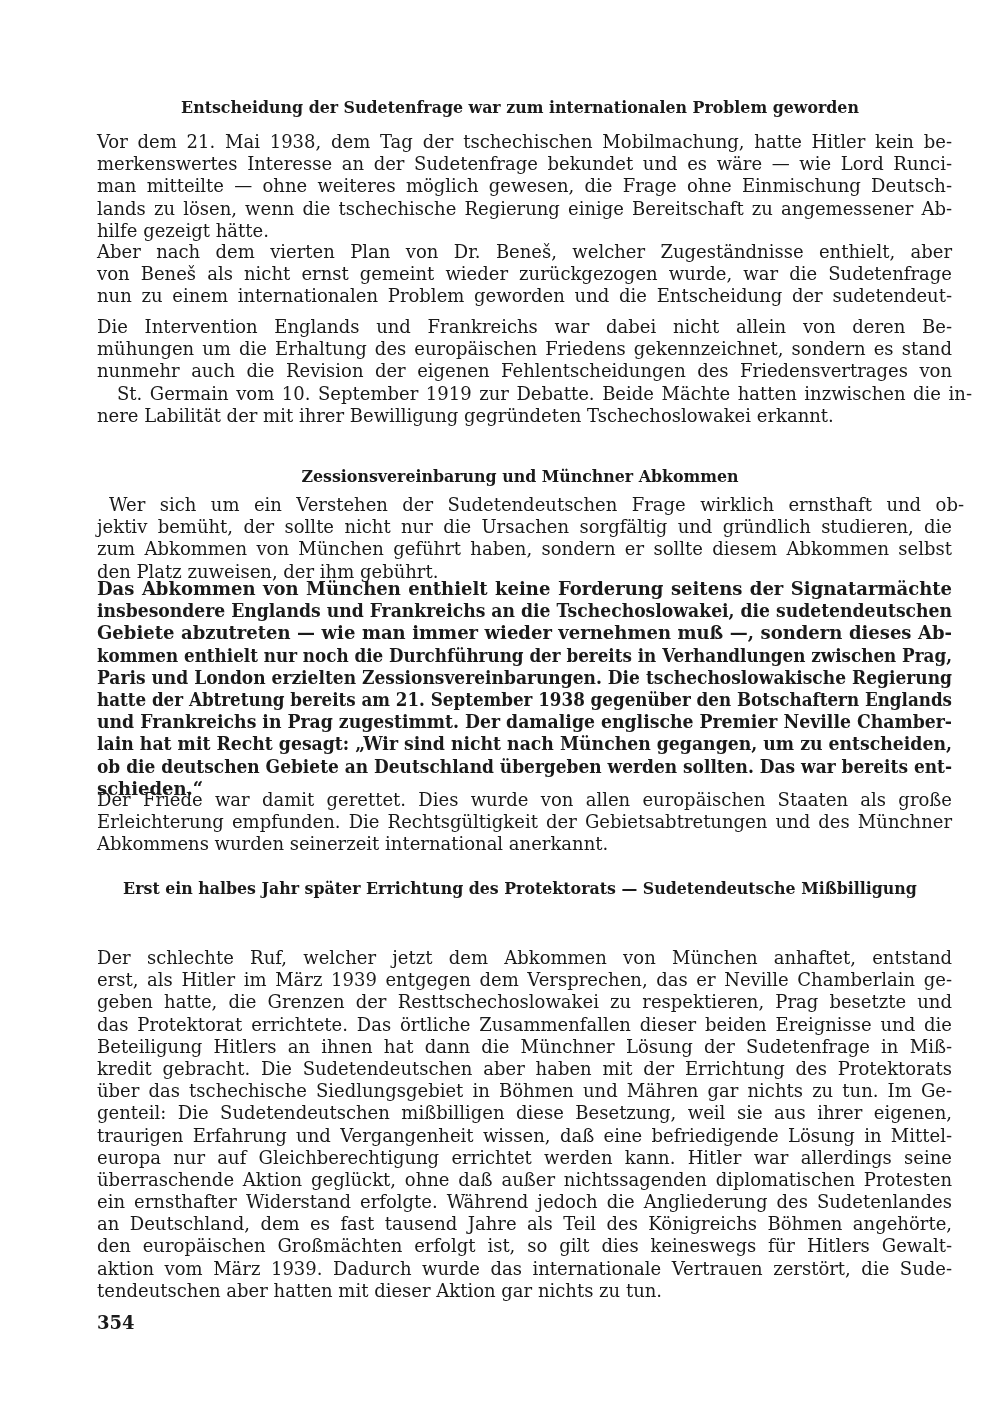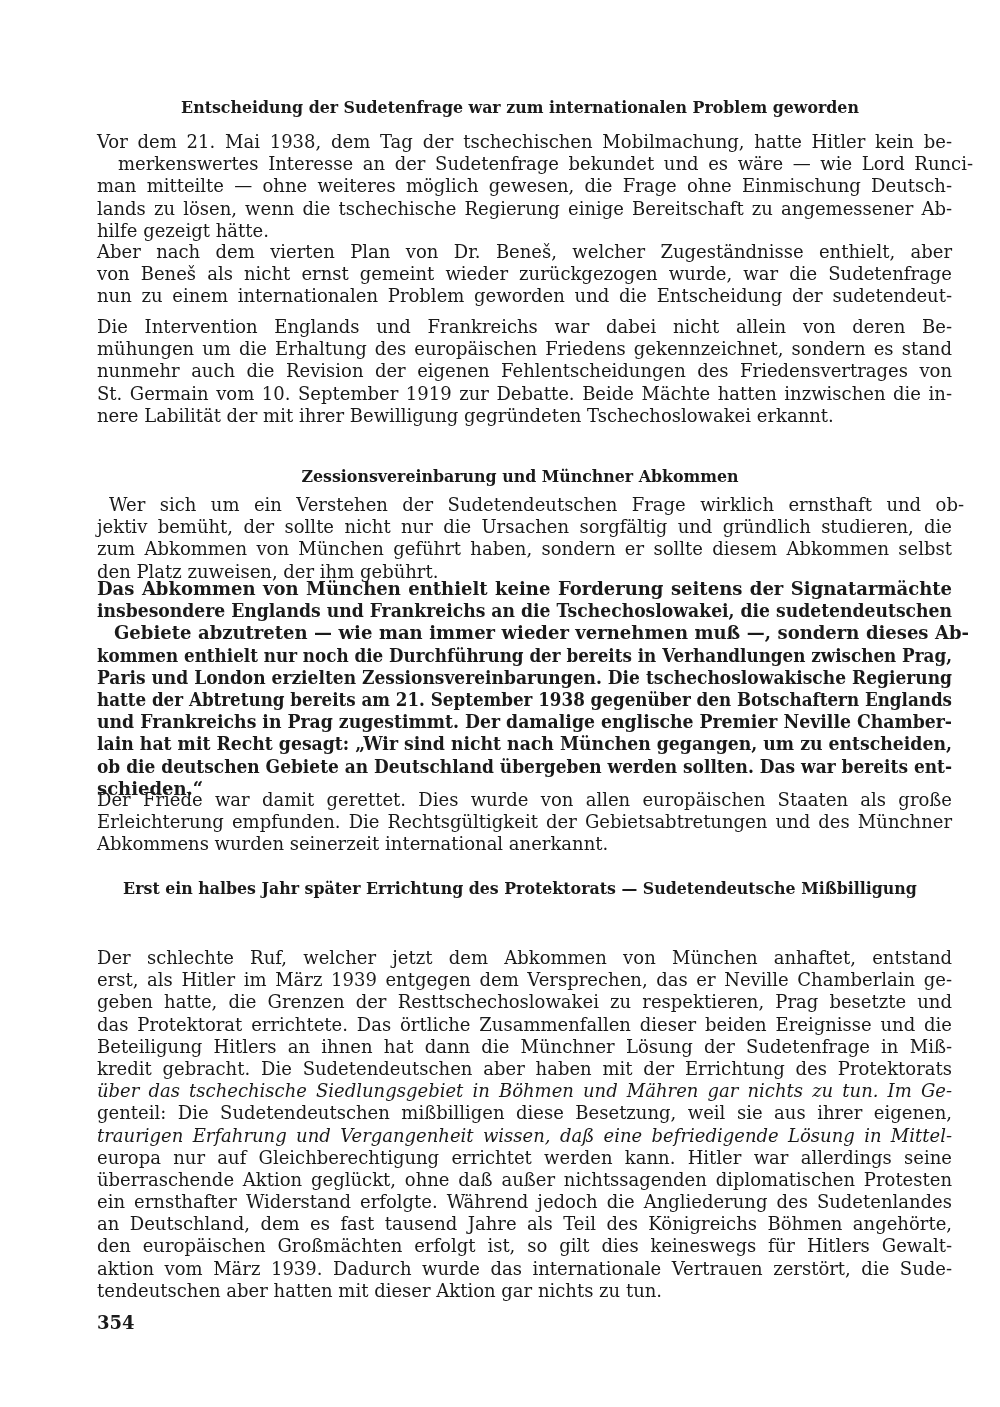--- a/index.html
+++ b/index.html
@@ -25,48 +25,48 @@
   }
 </style>
 </head>
 <body>
 
 <div class="page">
   <div id="content">
       <div class="heading" style="top: 97px;">Entscheidung der Sudetenfrage war zum internationalen Problem geworden</div>
       <div class="block" style="top: 131px;">
         <div class="line" style="padding-left: 0px; width: 855px; margin-left: 0px;">Vor dem 21. Mai 1938, dem Tag der tschechischen Mobilmachung, hatte Hitler kein be-</div>
-        <div class="line" style="width: 855px; margin-left: 21px;">merkenswertes Interesse an der Sudetenfrage bekundet und es wäre — wie Lord Runci-</div>
+        <div class="line" style="width: 855px;">merkenswertes Interesse an der Sudetenfrage bekundet und es wäre — wie Lord Runci-</div>
         <div class="line" style="width: 855px;">man mitteilte — ohne weiteres möglich gewesen, die Frage ohne Einmischung Deutsch-</div>
         <div class="line" style="width: 855px;">lands zu lösen, wenn die tschechische Regierung einige Bereitschaft zu angemessener Ab-</div>
         <div class="line last" style="width: 855px;">hilfe gezeigt hätte.</div>
       </div>
       <div class="block" style="top: 241px;">
         <div class="line" style="padding-left: 0px; width: 855px; margin-left: 0px;">Aber nach dem vierten Plan von Dr. Beneš, welcher Zugeständnisse enthielt, aber</div>
         <div class="line" style="width: 855px;">von Beneš als nicht ernst gemeint wieder zurückgezogen wurde, war die Sudetenfrage</div>
         <div class="line" style="width: 855px;">nun zu einem internationalen Problem geworden und die Entscheidung der sudetendeut-</div>
       </div>
       <div class="block" style="top: 316px;">
         <div class="line" style="padding-left: 0px; width: 855px; margin-left: 0px;">Die Intervention Englands und Frankreichs war dabei nicht allein von deren Be-</div>
         <div class="line" style="width: 855px;">mühungen um die Erhaltung des europäischen Friedens gekennzeichnet, sondern es stand</div>
         <div class="line" style="width: 855px;">nunmehr auch die Revision der eigenen Fehlentscheidungen des Friedensvertrages von</div>
-        <div class="line" style="width: 855px;">St. Germain vom 10. September 1919 zur Debatte. Beide Mächte hatten inzwischen die in-</div>
+        <div class="line" style="width: 855px; margin-left: 20px;">St. Germain vom 10. September 1919 zur Debatte. Beide Mächte hatten inzwischen die in-</div>
         <div class="line last" style="width: 855px;">nere Labilität der mit ihrer Bewilligung gegründeten Tschechoslowakei erkannt.</div>
       </div>
       <div class="heading" style="top: 466px;">Zessionsvereinbarung und Münchner Abkommen</div>
       <div class="block" style="top: 494px;">
         <div class="line" style="padding-left: 0px; width: 855px; margin-left: 12px;">Wer sich um ein Verstehen der Sudetendeutschen Frage wirklich ernsthaft und ob-</div>
         <div class="line" style="width: 855px;">jektiv bemüht, der sollte nicht nur die Ursachen sorgfältig und gründlich studieren, die</div>
         <div class="line" style="width: 855px;">zum Abkommen von München geführt haben, sondern er sollte diesem Abkommen selbst</div>
         <div class="line last" style="width: 855px;">den Platz zuweisen, der ihm gebührt.</div>
       </div>
       <div class="block bold" style="top: 578px;">
         <div class="line" style="padding-left: 0px; width: 855px; margin-left: 0px;">Das Abkommen von München enthielt keine Forderung seitens der Signatarmächte</div>
         <div class="line" style="width: 895.391px; transform: scaleX(0.95489);">insbesondere Englands und Frankreichs an die Tschechoslowakei, die sudetendeutschen</div>
-        <div class="line" style="width: 855px; margin-left: 17px;">Gebiete abzutreten — wie man immer wieder vernehmen muß —, sondern dieses Ab-</div>
+        <div class="line" style="width: 855px;">Gebiete abzutreten — wie man immer wieder vernehmen muß —, sondern dieses Ab-</div>
         <div class="line" style="width: 917.812px; transform: scaleX(0.931563);">kommen enthielt nur noch die Durchführung der bereits in Verhandlungen zwischen Prag,</div>
         <div class="line" style="width: 901.875px; transform: scaleX(0.948025);">Paris und London erzielten Zessionsvereinbarungen. Die tschechoslowakische Regierung</div>
         <div class="line" style="width: 919.969px; transform: scaleX(0.929379);">hatte der Abtretung bereits am 21. September 1938 gegenüber den Botschaftern Englands</div>
         <div class="line" style="width: 891.438px; transform: scaleX(0.959125);">und Frankreichs in Prag zugestimmt. Der damalige englische Premier Neville Chamber-</div>
         <div class="line" style="width: 891.25px; transform: scaleX(0.959327);">lain hat mit Recht gesagt: „Wir sind nicht nach München gegangen, um zu entscheiden,</div>
         <div class="line" style="width: 904.766px; transform: scaleX(0.944996);">ob die deutschen Gebiete an Deutschland übergeben werden sollten. Das war bereits ent-</div>
         <div class="line last" style="width: 855px;">schieden.“</div>
       </div>
       <div class="block" style="top: 789px;">
         <div class="line" style="padding-left: 0px; width: 855px; margin-left: 0px;">Der Friede war damit gerettet. Dies wurde von allen europäischen Staaten als große</div>
@@ -74,23 +74,23 @@
         <div class="line last" style="width: 855px;">Abkommens wurden seinerzeit international anerkannt.</div>
       </div>
       <div class="heading" style="top: 878px;">Erst ein halbes Jahr später Errichtung des Protektorats — Sudetendeutsche Mißbilligung</div>
       <div class="block" style="top: 947px;">
         <div class="line" style="padding-left: 0px; width: 855px; margin-left: 0px;">Der schlechte Ruf, welcher jetzt dem Abkommen von München anhaftet, entstand</div>
         <div class="line" style="width: 855px;">erst, als Hitler im März 1939 entgegen dem Versprechen, das er Neville Chamberlain ge-</div>
         <div class="line" style="width: 855px;">geben hatte, die Grenzen der Resttschechoslowakei zu respektieren, Prag besetzte und</div>
         <div class="line" style="width: 855px;">das Protektorat errichtete. Das örtliche Zusammenfallen dieser beiden Ereignisse und die</div>
         <div class="line" style="width: 855px;">Beteiligung Hitlers an ihnen hat dann die Münchner Lösung der Sudetenfrage in Miß-</div>
         <div class="line" style="width: 855px;">kredit gebracht. Die Sudetendeutschen aber haben mit der Errichtung des Protektorats</div>
-        <div class="line" style="width: 855px; font-style: italic;">über das tschechische Siedlungsgebiet in Böhmen und Mähren gar nichts zu tun. Im Ge-</div>
+        <div class="line" style="width: 855px;">über das tschechische Siedlungsgebiet in Böhmen und Mähren gar nichts zu tun. Im Ge-</div>
         <div class="line" style="width: 855px;">genteil: Die Sudetendeutschen mißbilligen diese Besetzung, weil sie aus ihrer eigenen,</div>
-        <div class="line" style="width: 855px; font-style: italic;">traurigen Erfahrung und Vergangenheit wissen, daß eine befriedigende Lösung in Mittel-</div>
+        <div class="line" style="width: 855px;">traurigen Erfahrung und Vergangenheit wissen, daß eine befriedigende Lösung in Mittel-</div>
         <div class="line" style="width: 855px;">europa nur auf Gleichberechtigung errichtet werden kann. Hitler war allerdings seine</div>
         <div class="line" style="width: 855px;">überraschende Aktion geglückt, ohne daß außer nichtssagenden diplomatischen Protesten</div>
         <div class="line" style="width: 855px;">ein ernsthafter Widerstand erfolgte. Während jedoch die Angliederung des Sudetenlandes</div>
         <div class="line" style="width: 855px;">an Deutschland, dem es fast tausend Jahre als Teil des Königreichs Böhmen angehörte,</div>
         <div class="line" style="width: 855px;">den europäischen Großmächten erfolgt ist, so gilt dies keineswegs für Hitlers Gewalt-</div>
         <div class="line" style="width: 855px;">aktion vom März 1939. Dadurch wurde das internationale Vertrauen zerstört, die Sude-</div>
         <div class="line last" style="width: 855px;">tendeutschen aber hatten mit dieser Aktion gar nichts zu tun.</div>
       </div>
     </div>
   <div class="pagenum">354</div>

